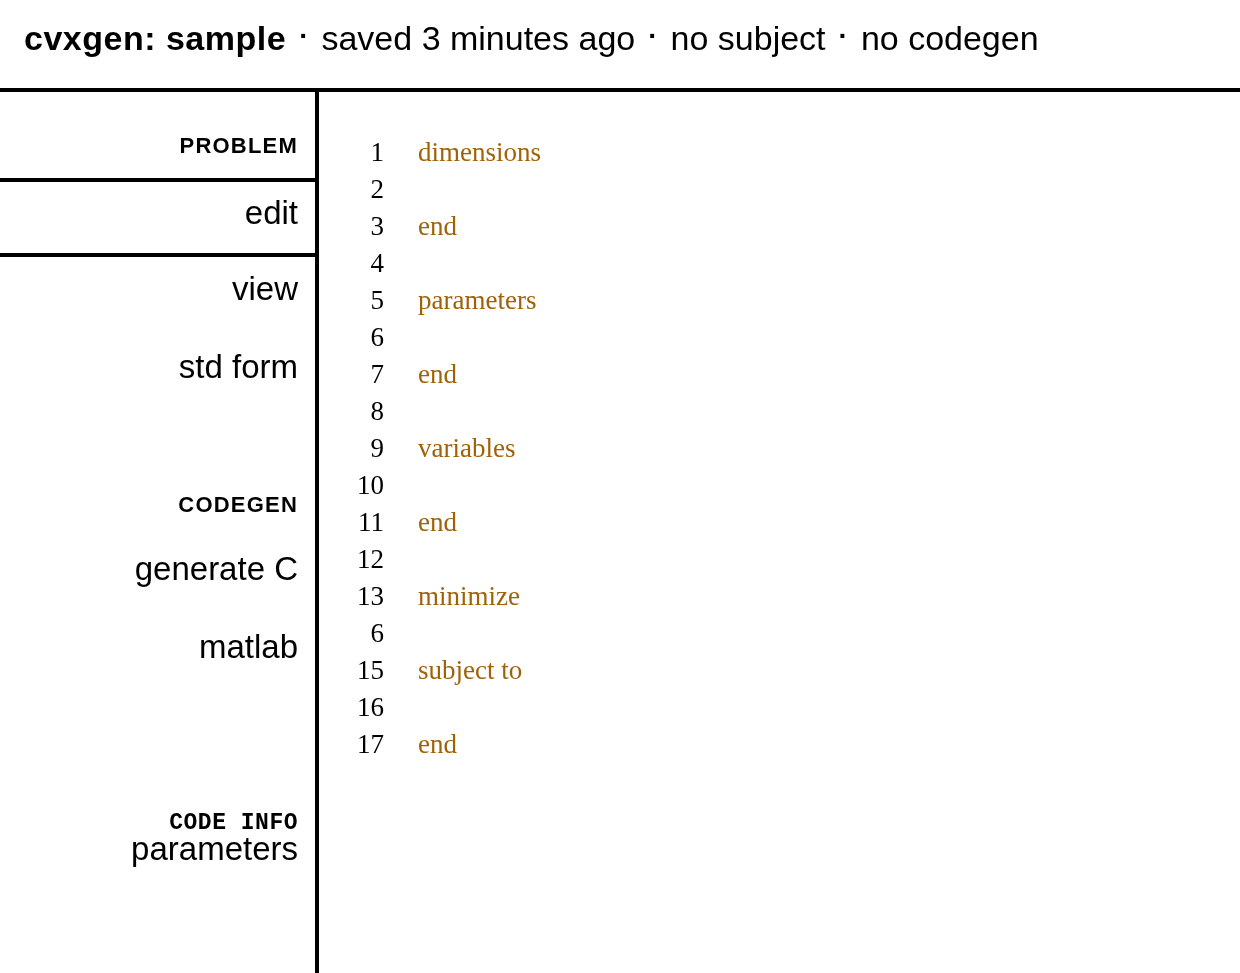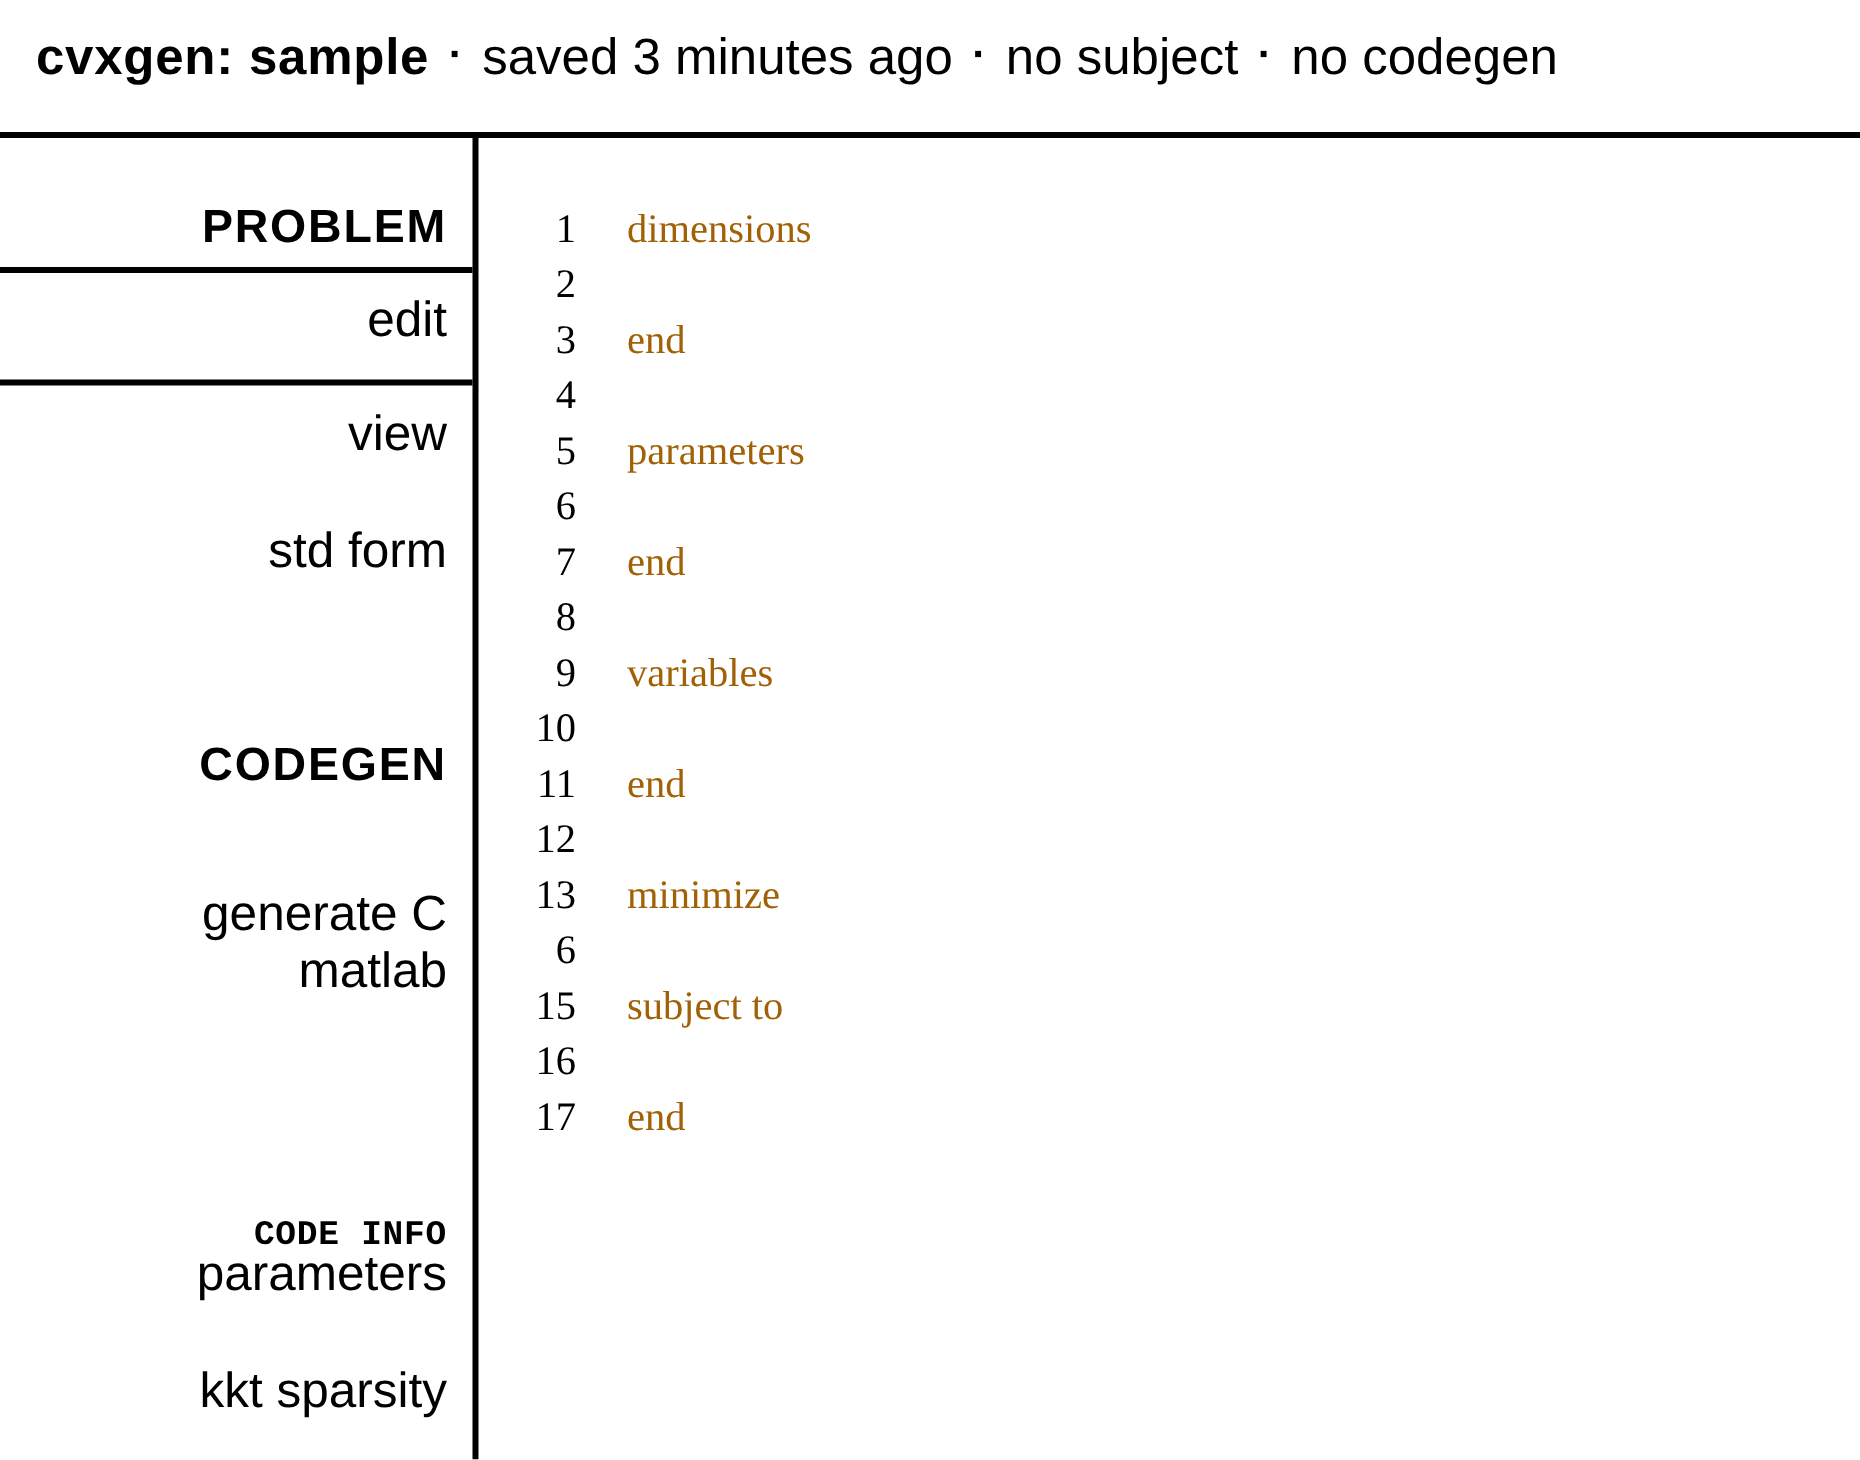--- a/index.html
+++ b/index.html
@@ -83,21 +83,21 @@
   }
   .side-item {
     position: absolute;
     right: 17px;
     text-align: right;
     white-space: nowrap;
     line-height: 1;
   }
   .side-head {
     font-weight: bold;
-    font-size: 31px;
+    font-size: 22px;
     letter-spacing: 1.2px;
   }
   .side-head.mono {
     font-family: "Liberation Mono", "DejaVu Sans Mono", monospace;
     font-size: 23px;
     letter-spacing: 0.5px;
   }
   .side-link {
     font-weight: normal;
     font-size: 33px;
@@ -172,29 +172,28 @@
   <div class="side-item side-link" style="top:104px;">edit</div>
 
   <div class="side-sep" style="top:161px;"></div>
 
   <div class="side-item side-link" style="top:180px;">view</div>
 
   <div class="side-item side-link" style="top:258px;">std form</div>
 
   <div class="side-item side-head" style="top:402px;">CODEGEN</div>
 
-  <div class="side-item side-link" style="top:460px;margin-top:40px;">generate C</div>
+  <div class="side-item side-link" style="top:460px;">generate C</div>
 
   <div class="side-item side-link" style="top:538px;">matlab</div>
 
   <div class="side-item side-head mono" style="top:684px;margin-top:36px;">CODE INFO</div>
 
   <div class="side-item side-link" style="top:740px;">parameters</div>
 
-  <div class="side-item side-link" style="top:818px;">kkt sparsity</div>
 
 </div>
 
 <div id="codepane">
   <div id="code-rows">
       <div class="code-row" style="top: 42px;">
         <span class="ln">1</span>
         <span class="ltext">dimensions</span>
       </div>
       <div class="code-row" style="top: 79px;">

